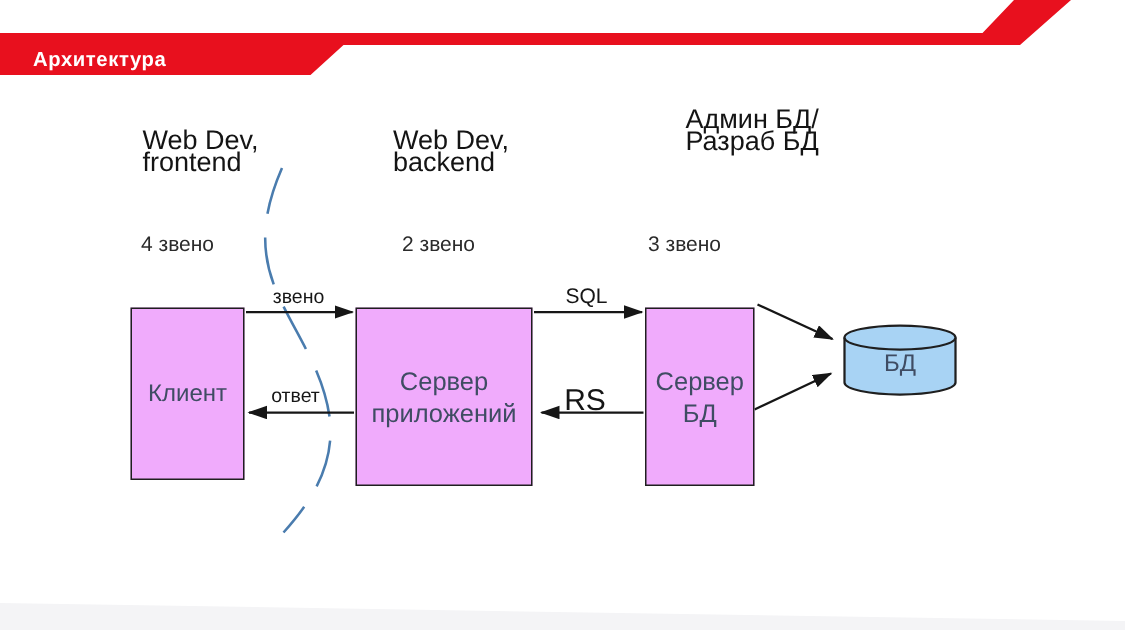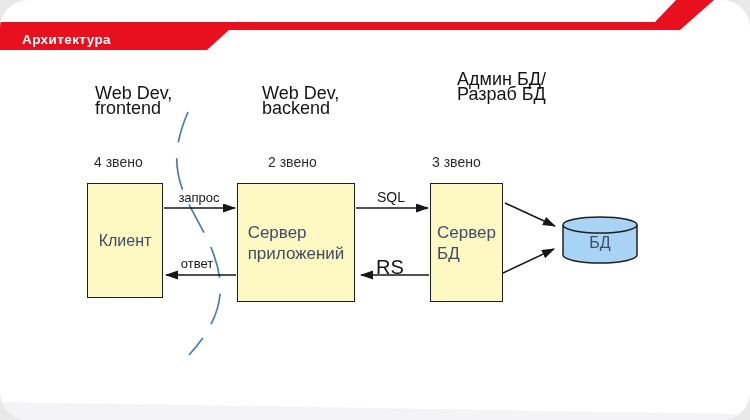--- a/index.html
+++ b/index.html
@@ -1,35 +1,34 @@
 <!DOCTYPE html>
 <html><head>
 <meta charset="utf-8">
 <style>
   html,body{margin:0;padding:0;background:#e9e9e9;}
   #slide{
     position:relative;width:750px;height:420px;background:#ffffff;overflow:hidden;
     font-family:"Liberation Sans","DejaVu Sans",sans-serif;
-    border-radius:28px;
   }
   #shapes{position:absolute;left:0;top:0;width:750px;height:420px;}
   .abs{position:absolute;}
   .slide-title{
     left:22px;top:31px;width:200px;height:18px;line-height:18px;
     color:#ffffff;font-weight:bold;font-size:13.5px;letter-spacing:.4px;
   }
   .role-label{
     font-weight:normal;font-size:18px;line-height:15px;color:#141414;
     white-space:pre-line;
   }
   .tier-label{font-size:14px;color:#2b2b2b;line-height:16px;}
   .node-box{
-    background:#fef9c3;border:1.5px solid #1f1f1f;box-sizing:border-box;
-    display:flex;align-items:center;justify-content:center;text-align:left;
-    color:#3f4c63;white-space:pre-line;
+    background:#f0abfc;border:1.5px solid #1f1f1f;box-sizing:border-box;
+    display:flex;align-items:center;justify-content:center;text-align:center;
+    color:#3f4c63;white-space:pre-line;margin-top:22px;
   }
   .client-box{left:87px;top:183px;width:76px;height:115px;font-size:16px;}
   .appserver-box{left:237px;top:183px;width:118px;height:119px;font-size:17px;line-height:21px;}
   .dbserver-box{left:430px;top:183px;width:73px;height:119px;font-size:17px;line-height:21px;}
   .edge-label{
     text-align:center;color:#161616;
   }
   .lbl-request{left:168px;top:190px;width:62px;font-size:13px;}
   .lbl-response{left:166px;top:256px;width:62px;font-size:13px;}
   .lbl-sql{left:360px;top:189px;width:62px;font-size:14px;}
@@ -95,18 +94,18 @@
   <div class="abs tier-label pos-tier-3">3 звено</div>
 
   <div class="abs node-box client-box">Клиент</div>
   <div class="abs node-box appserver-box">Сервер
 приложений</div>
   <div class="abs node-box dbserver-box">Сервер
 БД</div>
 
   <div class="abs db-label">БД</div>
 
-  <div class="abs edge-label lbl-request">запрос</div>
+  <div class="abs edge-label lbl-request">звено</div>
   <div class="abs edge-label lbl-response">ответ</div>
   <div class="abs edge-label lbl-sql">SQL</div>
   <div class="abs edge-label lbl-rs">RS</div>
 
 </div>
 
 </body></html>

